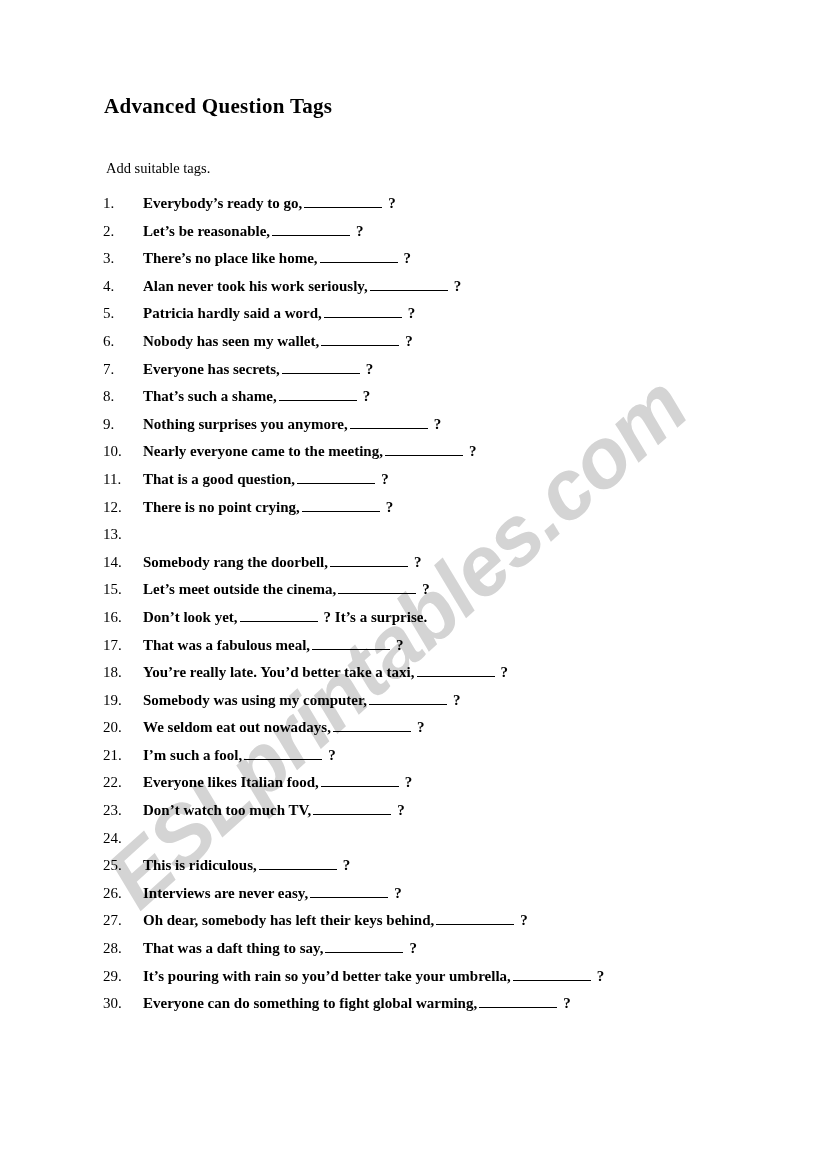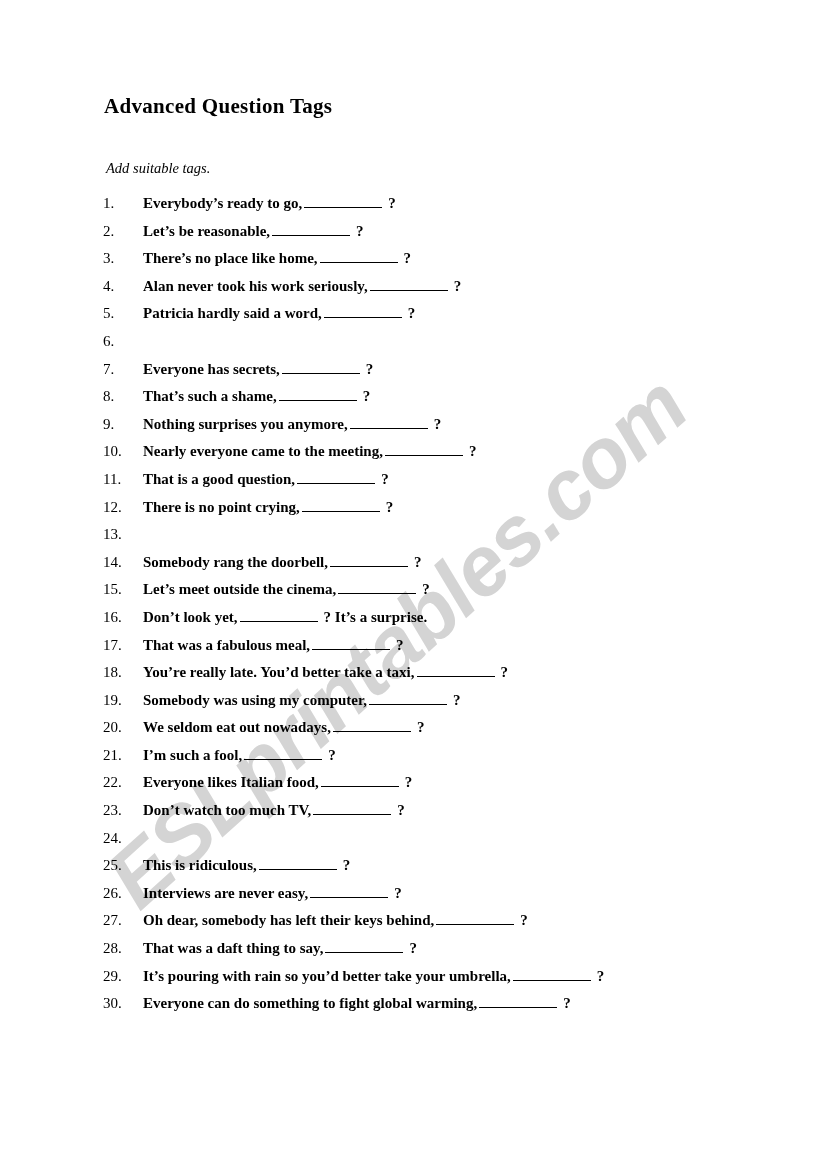--- a/index.html
+++ b/index.html
@@ -63,21 +63,20 @@
     font-weight: bold;
     letter-spacing: 0.3px;
     white-space: nowrap;
   }
 
   #instruction {
     position: absolute;
     left: 106px;
     top: 160px;
     font-size: 14.5px;
-    font-style: italic;
     white-space: nowrap;
   }
 
   #question-list {
     position: absolute;
     left: 0;
     top: 190px;
     width: 821px;
     list-style: none;
     margin: 0;
@@ -153,20 +152,21 @@
         <li>
           <span class="q-num">4.</span>
           <span class="q-body"><span class="q-before">Alan never took his work seriously,</span><span class="q-blank"></span><span class="q-tail">?</span></span>
         </li>
         <li>
           <span class="q-num">5.</span>
           <span class="q-body"><span class="q-before">Patricia hardly said a word,</span><span class="q-blank"></span><span class="q-tail">?</span></span>
         </li>
         <li>
           <span class="q-num">6.</span>
+          <span class="q-body"><span class="q-before">Nobody has seen my wallet,</span><span class="q-blank"></span><span class="q-tail">?</span></span>
         </li>
         <li>
           <span class="q-num">7.</span>
           <span class="q-body"><span class="q-before">Everyone has secrets,</span><span class="q-blank"></span><span class="q-tail">?</span></span>
         </li>
         <li>
           <span class="q-num">8.</span>
           <span class="q-body"><span class="q-before">That’s such a shame,</span><span class="q-blank"></span><span class="q-tail">?</span></span>
         </li>
         <li>

